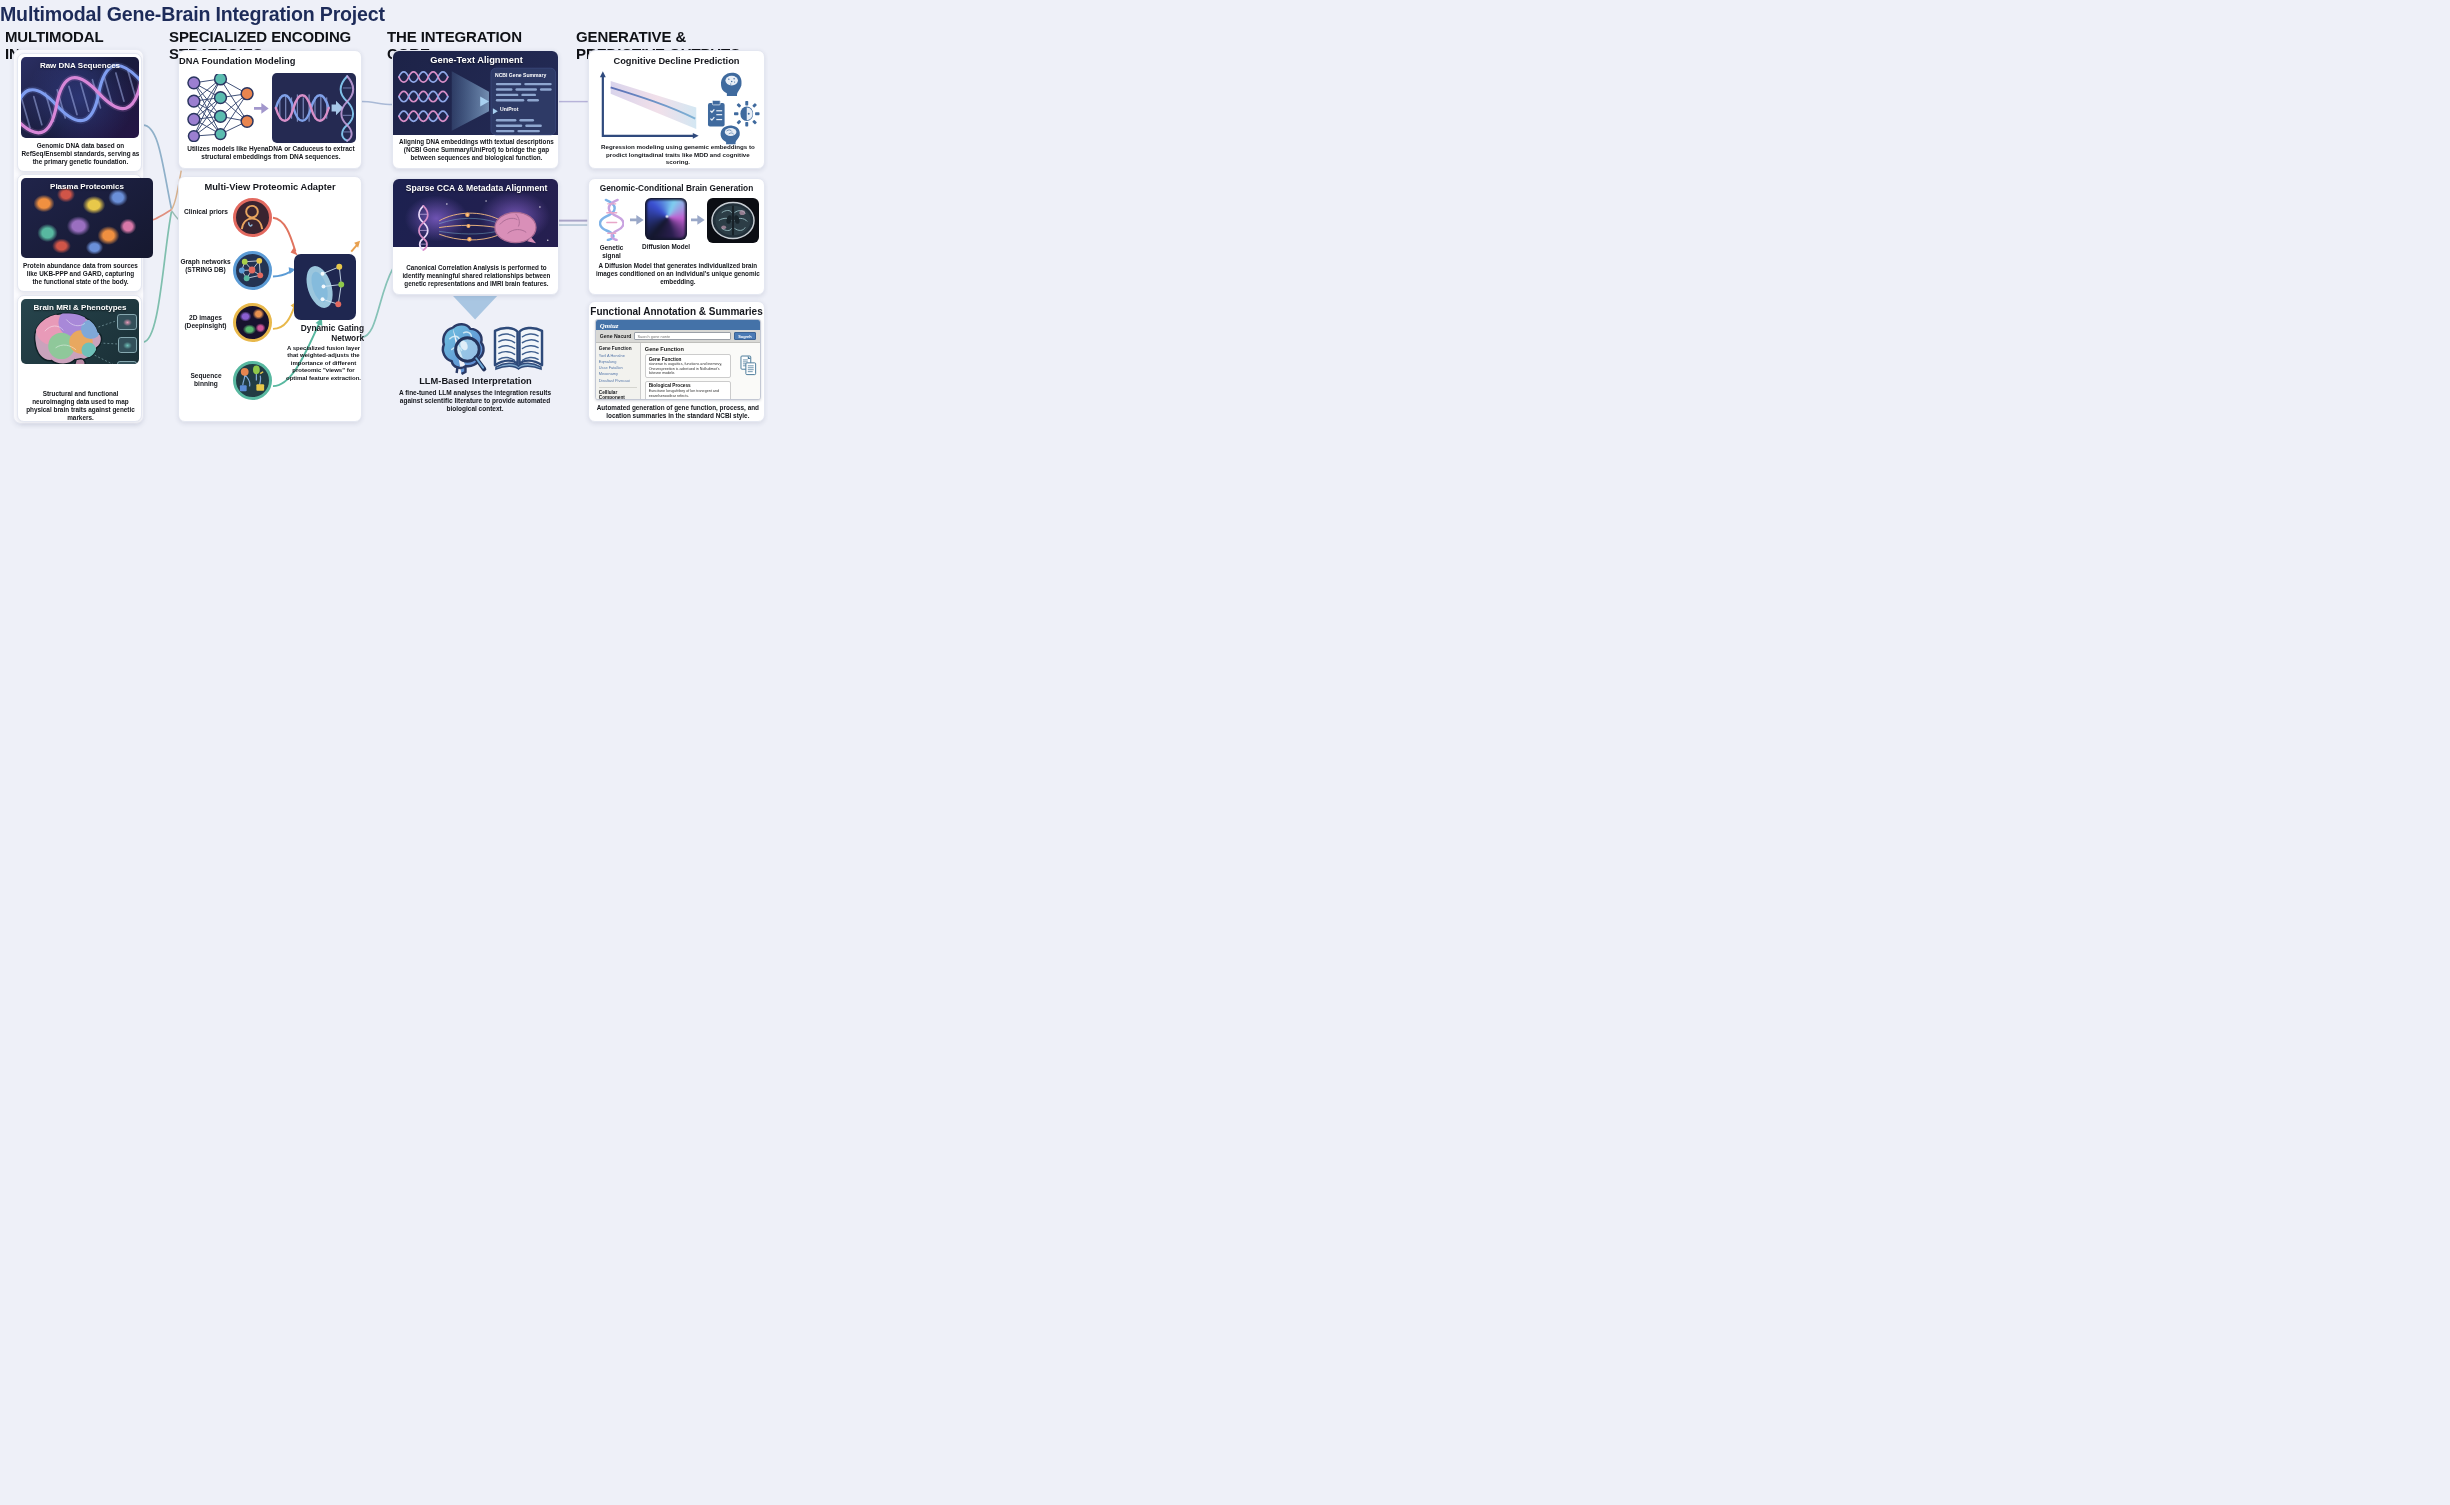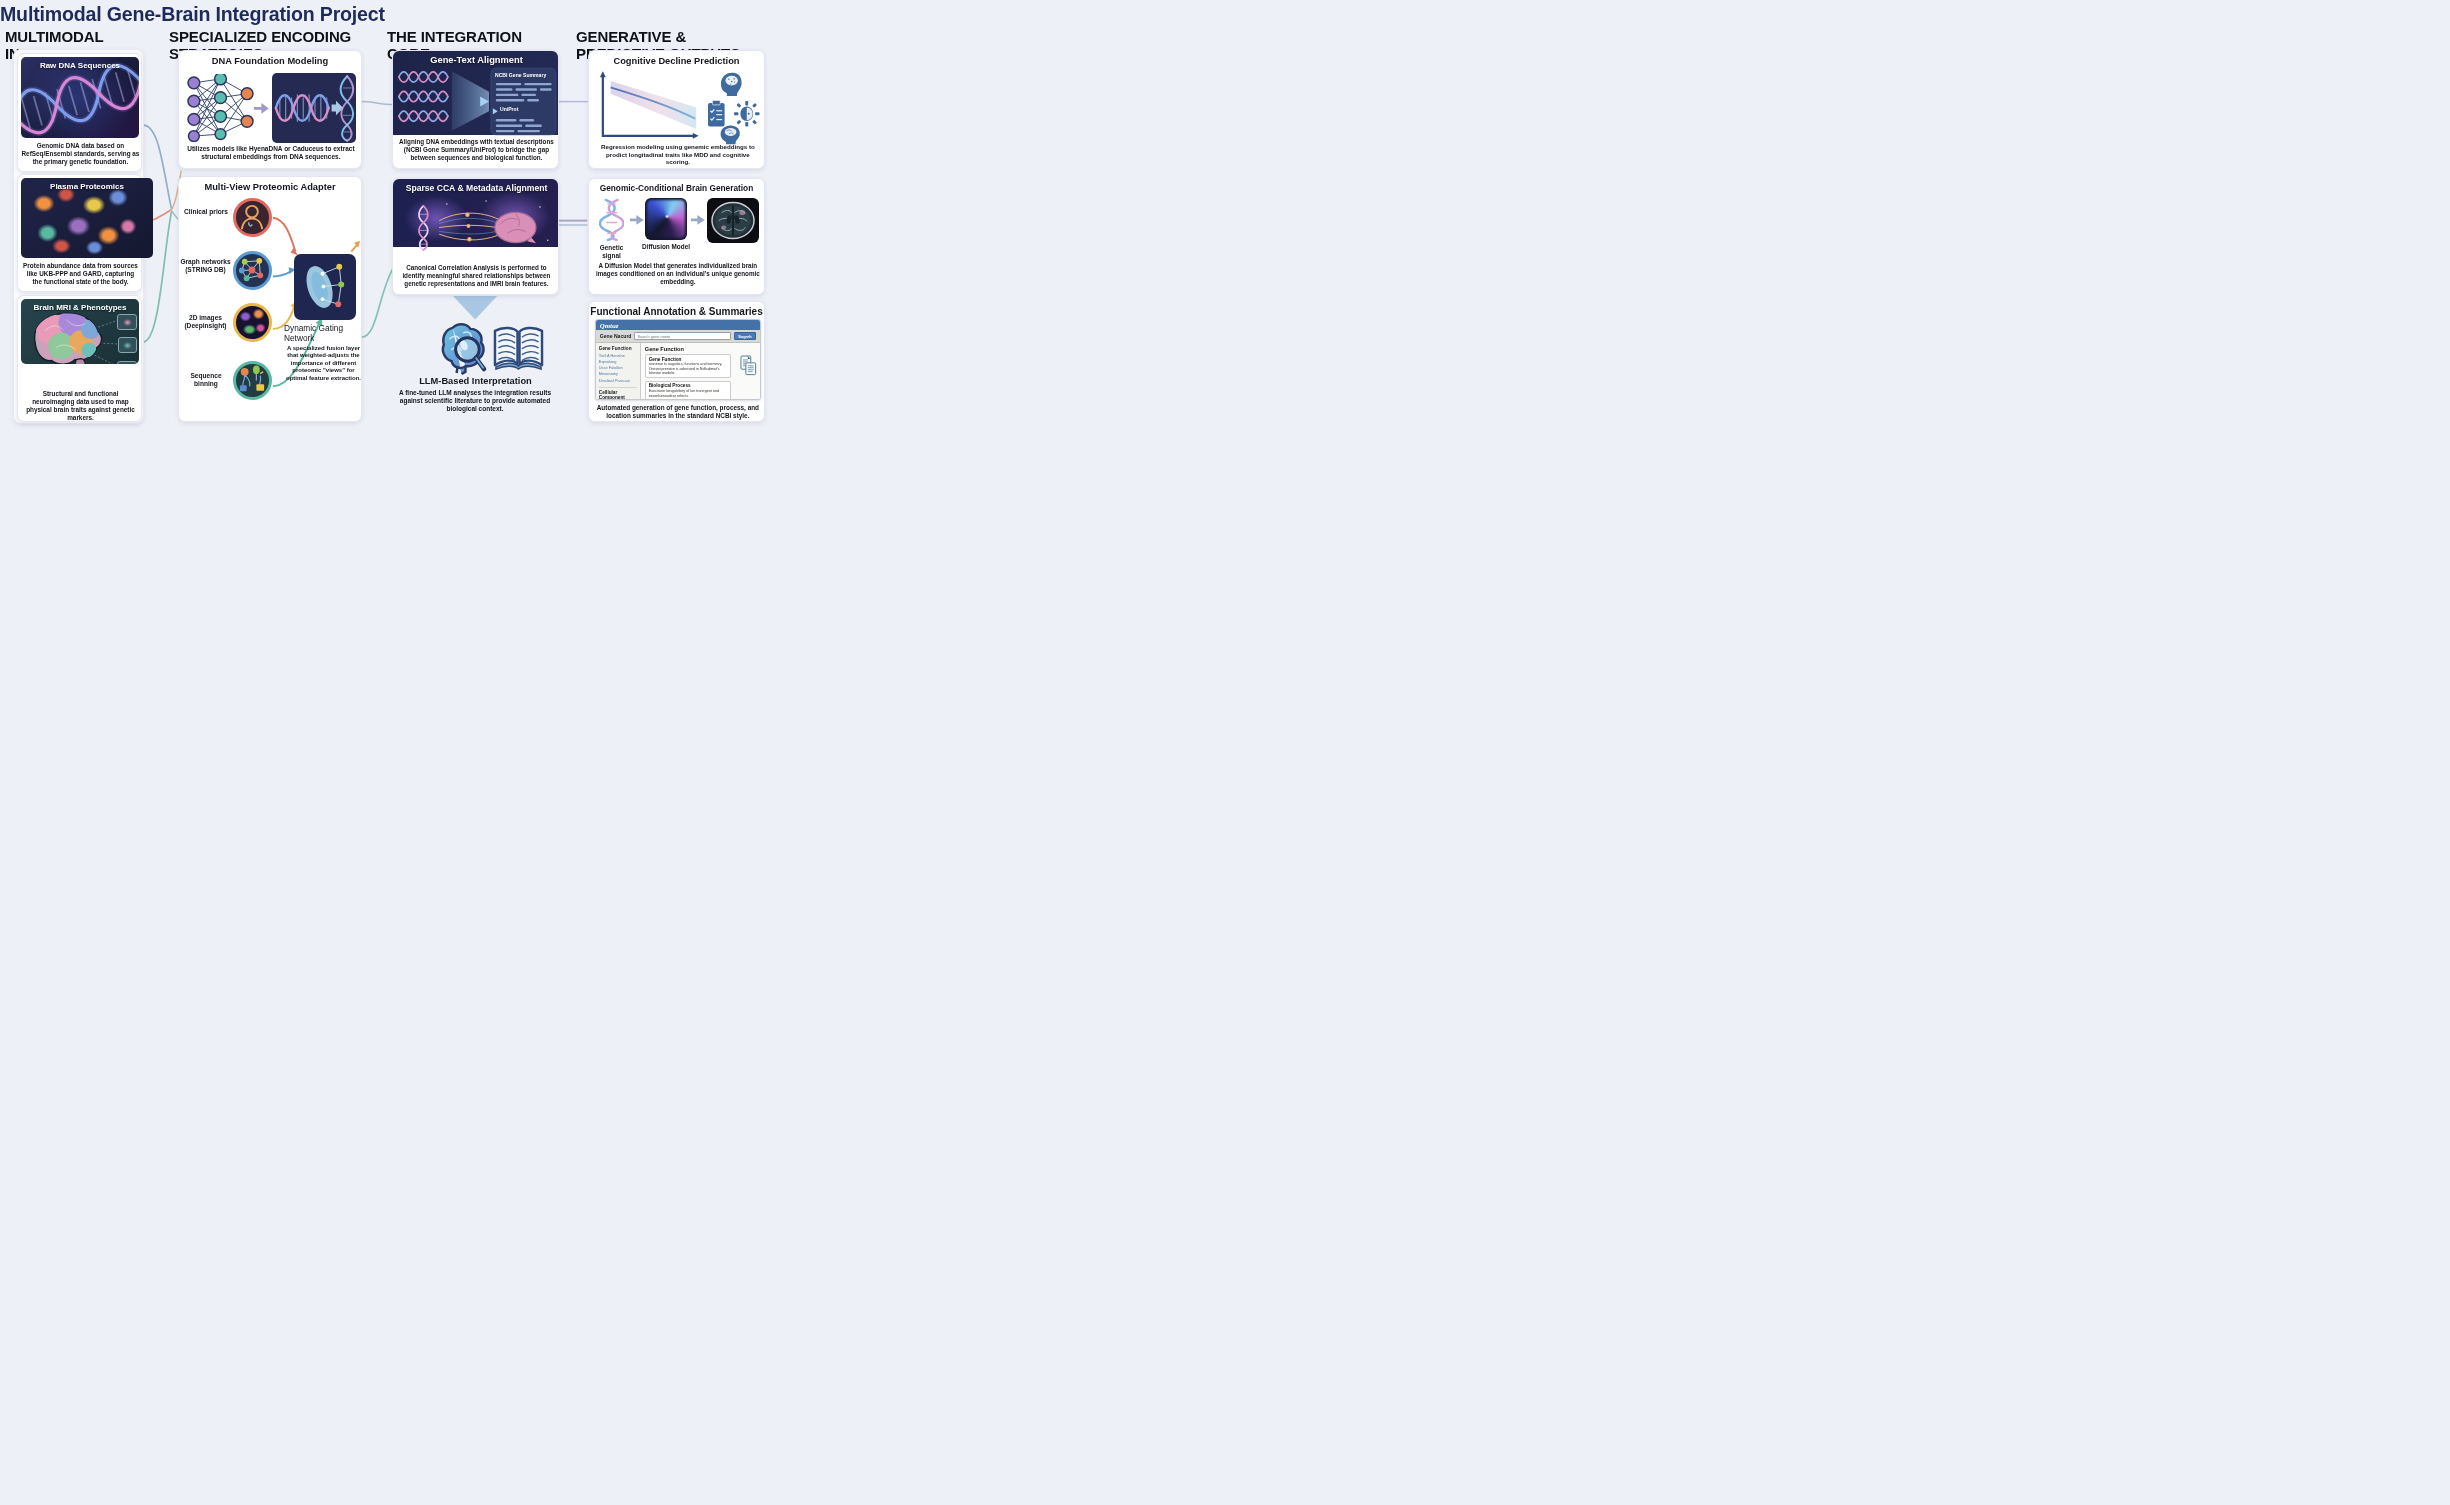--- a/index.html
+++ b/index.html
@@ -155,21 +155,21 @@
       <div class="thumbtile" style="left:96px;top:62px;width:19.6px;height:16.7px">
         <div class="blob" style="left:3.9px;top:3.4px;width:10.8px;height:8.8px;background:radial-gradient(closest-side,#a888d8,transparent 80%)"></div>
       </div>
       <div class="img-title">Brain MRI &amp; Phenotypes</div>
     </div>
     <div class="abs cap" style="left:3.9px;top:94px;width:118px;font-size:6.4px">Structural and functional neuroimaging data used to map physical brain traits against genetic markers.</div>
   </div>
 </div>
 
 <div class="card" style="left:178px;top:50px;width:184px;height:119px">
-  <div class="abs" style="left:0;top:4.9px;width:100%;text-align:center;font-size:9.3px;font-weight:800">DNA Foundation Modeling</div>
+  <div class="abs" style="left:0;top:4.9px;width:100%;text-align:left;font-size:9.3px;font-weight:800">DNA Foundation Modeling</div>
   <svg class="abs" style="left:5.9px;top:22.5px" width="69" height="68" viewBox="0 0 140 138">
     <g stroke="#283a66" stroke-width="2" opacity=".9">
       <path d="M18,18 L72,10 M18,18 L72,48 M18,18 L72,86 M18,18 L72,122"></path>
       <path d="M18,55 L72,10 M18,55 L72,48 M18,55 L72,86 M18,55 L72,122"></path>
       <path d="M18,92 L72,10 M18,92 L72,48 M18,92 L72,86 M18,92 L72,122"></path>
       <path d="M18,126 L72,10 M18,126 L72,48 M18,126 L72,86 M18,126 L72,122"></path>
       <path d="M72,10 L126,40 M72,10 L126,96 M72,48 L126,40 M72,48 L126,96 M72,86 L126,40 M72,86 L126,96 M72,122 L126,40 M72,122 L126,96"></path>
     </g>
     <g stroke="#2a3560" stroke-width="3">
       <circle cx="18" cy="18" r="12" fill="#9b7fd0"></circle>
@@ -290,21 +290,21 @@
       </g>
       <circle cx="92" cy="26" r="6" fill="#e8c84a"></circle>
       <circle cx="96" c62="62" cy="62" r="6" fill="#8fc84a"></circle>
       <circle cx="90" cy="102" r="6" fill="#e2695f"></circle>
       <circle cx="58" cy="40" r="4" fill="#fff" opacity=".9"></circle>
         <circle cx="60" cy="66" r="4" fill="#fff" opacity=".9"></circle>
         <circle cx="58" cy="92" r="4" fill="#fff" opacity=".9"></circle>
     </svg>
   </div>
 
-  <div class="abs" style="left:105px;top:147px;width:80px;text-align:left;font-size:8.3px;font-weight:400;line-height:1.15">Dynamic Gating Network</div>
+  <div class="abs" style="left:105px;top:147px;width:80px;text-align:right;font-size:8.3px;font-weight:700;line-height:1.15">Dynamic Gating Network</div>
   <div class="abs cap" style="left:104px;top:168px;width:81px;font-size:6px">A specialized fusion layer that weighted-adjusts the importance of different proteomic "views" for optimal feature extraction.</div>
 </div>
 
 <div class="card" style="left:392px;top:50px;width:167px;height:119px;overflow:hidden">
   <div class="abs" style="left:0;top:0;width:167px;height:84px;background:linear-gradient(120deg,#1d2348,#242b56)">
     <div class="darkcard-title" style="font-size:9.3px">Gene-Text Alignment</div>
     <svg class="abs" style="left:0;top:14.7px" width="167" height="70" viewBox="0 0 341 142">
       <defs>
         <linearGradient id="fun" x1="0" y1="0" x2="1" y2="0">
           <stop offset="0" stop-color="#7fb8e8" stop-opacity=".15"></stop>

